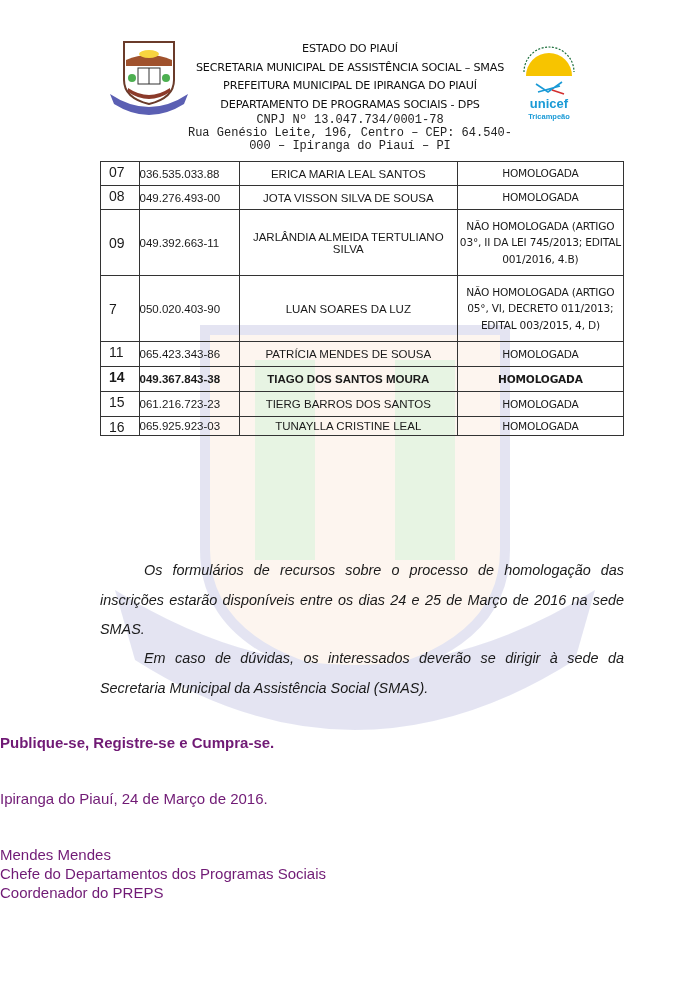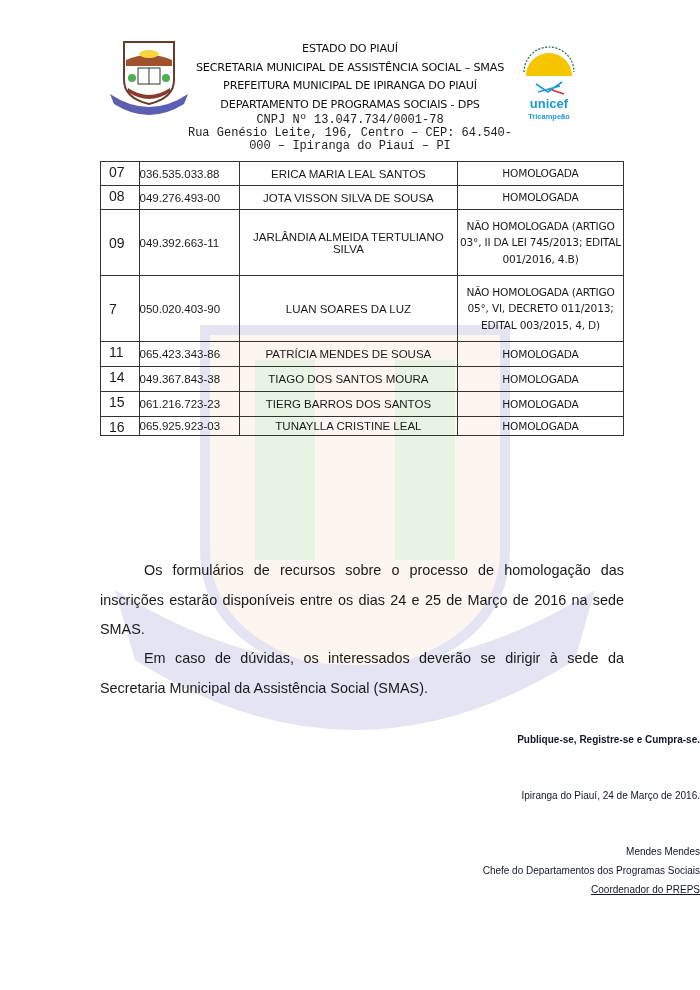--- a/index.html
+++ b/index.html
@@ -18,23 +18,23 @@
     .h-small { font-family: Liberation Mono, monospace; font-size: 12px; line-height: 13px; color: #222; }
     table.roster {
       position: absolute; left: 100px; top: 161px; width: 524px; border-collapse: collapse;
       font-size: 11.5px; background: transparent;
     }
     table.roster td { border: 1px solid #333; padding: 0; vertical-align: middle; }
     td.c-num { width: 30px; vertical-align: top !important; padding: 2px 0 0 8px !important; font-size: 14px; }
     td.c-cpf { width: 100px; text-align: left; }
     td.c-name { width: 222px; text-align: center; }
     td.c-status { width: 168px; text-align: center; font-family: "DejaVu Sans", sans-serif; font-size: 10.6px; line-height: 16.5px; letter-spacing: -0.2px; }
-    .para { position: absolute; left: 100px; width: 524px; font-size: 14.4px; line-height: 29.5px; text-align: justify; color: #1a1a1a; }
+    .para { position: absolute; left: 100px; width: 524px; font-size: 14.4px; line-height: 29.5px; text-align: justify; color: #1a1a1a; font-style: italic; }
     .indent { text-indent: 44px; }
-    .center-line { position: absolute; left: 0; width: 700px; text-align: right; font-size: 10px; color: #0f172a; }
+    .center-line { position: absolute; left: 0; width: 700px; text-align: left; font-size: 15px; color: #701a75; }
     .bold { font-weight: bold; }
   </style>
 </head>
 <body>
 
 <svg class="watermark" viewBox="0 0 520 440">
   <path d="M110 10 H410 V230 Q410 330 260 360 Q110 330 110 230 Z" fill="#f4c8a0" stroke="#5b5fb3" stroke-width="10"></path>
   <rect x="160" y="40" width="60" height="200" fill="#6fbf5a"></rect>
   <rect x="300" y="40" width="60" height="200" fill="#6fbf5a"></rect>
   <path d="M20 270 Q260 420 500 270 L480 340 Q260 480 40 340 Z" fill="#5b5fb3"></path>
@@ -95,21 +95,21 @@
       <td class="c-cpf">050.020.403-90</td>
       <td class="c-name">LUAN SOARES DA LUZ</td>
       <td class="c-status">NÃO HOMOLOGADA (ARTIGO 05°, VI, DECRETO 011/2013; EDITAL 003/2015, 4, D)</td>
     </tr>
     <tr style="height:25px;">
       <td class="c-num">11</td>
       <td class="c-cpf">065.423.343-86</td>
       <td class="c-name">PATRÍCIA MENDES DE SOUSA</td>
       <td class="c-status">HOMOLOGADA</td>
     </tr>
-    <tr style="height:25px;">
+    <tr style="height:25px;font-weight:bold;">
       <td class="c-num">14</td>
       <td class="c-cpf">049.367.843-38</td>
       <td class="c-name">TIAGO DOS SANTOS MOURA</td>
       <td class="c-status">HOMOLOGADA</td>
     </tr>
     <tr style="height:25px;">
       <td class="c-num">15</td>
       <td class="c-cpf">061.216.723-23</td>
       <td class="c-name">TIERG BARROS DOS SANTOS</td>
       <td class="c-status">HOMOLOGADA</td>
@@ -124,13 +124,13 @@
 </table>
 
 <div class="para indent" style="top:556px;">Os formulários de recursos sobre o processo de homologação das inscrições estarão disponíveis entre os dias 24 e 25 de Março de 2016 na sede SMAS.</div>
 <div class="para indent" style="top:644px;">Em caso de dúvidas, os interessados deverão se dirigir à sede da Secretaria Municipal da Assistência Social (SMAS).</div>
 
 <div class="center-line bold" style="top:734px;">Publique-se, Registre-se e Cumpra-se.</div>
 <div class="center-line" style="top:790px;">Ipiranga do Piauí, 24 de Março de 2016.</div>
 
 <div class="center-line" style="top:846px;">Mendes Mendes</div>
 <div class="center-line" style="top:865px;">Chefe do Departamentos dos Programas Sociais</div>
-<div class="center-line" style="top:884px;text-decoration:underline;">Coordenador do PREPS</div>
+<div class="center-line" style="top:884px;">Coordenador do PREPS</div>
 
 </body></html>

